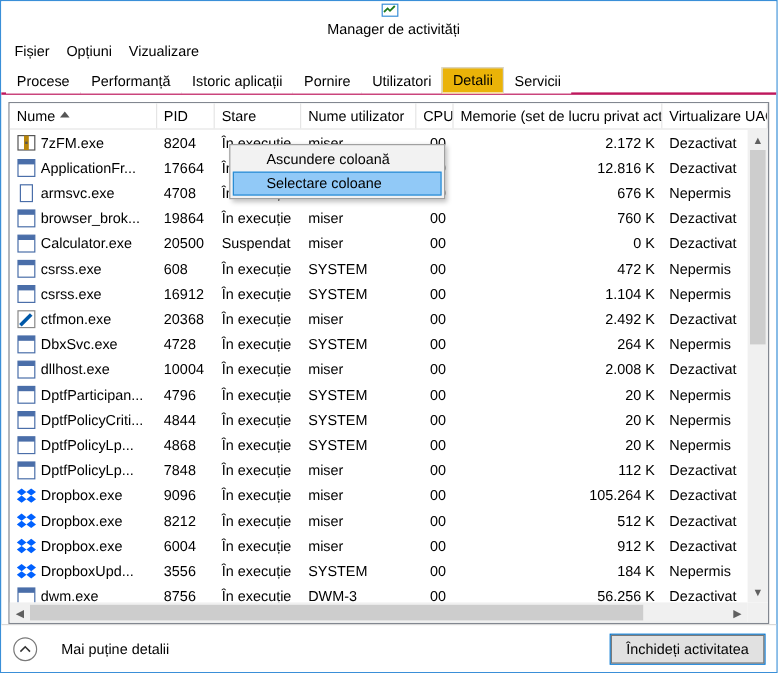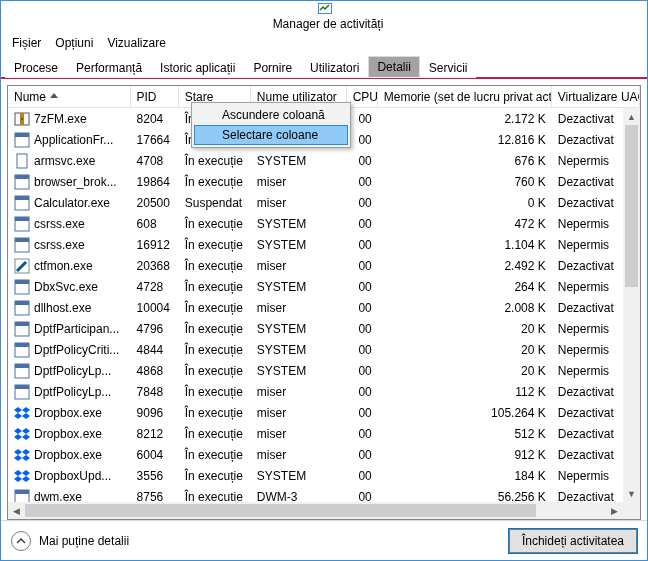--- a/index.html
+++ b/index.html
@@ -69,21 +69,21 @@
     border: 1px solid transparent;
     border-bottom: none;
     margin-right: 0px;
     color:#000;
     position:relative;
     top:1px;
     background:#fff;
   }
   .tab.active {
     border-color: #d9d9d9;
-    background: #a3a3a3;
+    background: #eab308;
     border-bottom: 1px solid #fff;
   }
   
   .content {
     flex:1;
     display:flex;
     flex-direction:column;
     overflow:hidden;
     padding: 6px 6px 0 6px;
   }
@@ -186,23 +186,23 @@
     position:absolute; top:22px; right:0; bottom:17px; width:17px;
     background:#f0f0f0;
     display:flex; flex-direction:column; align-items:center;
   }
   .vscroll .arrow{ height:17px; width:17px; display:flex; align-items:center; justify-content:center; color:#606060; font-size:9px;}
   .vscroll .track{ flex:1; width:17px; position:relative;}
   .vscroll .thumb{ position:absolute; left:2px; top:0; width:13px; height:45%; background:#cdcdcd;}
   
   .context-menu {
     position:absolute;
-    top: 16px;
+    top: 34px;
     left: 183px;
-    width: 160px;
+    width: 180px;
     background:#f2f2f2;
     border:1px solid #a0a0a0;
     box-shadow: 2px 2px 4px rgba(0,0,0,.25);
     padding:2px;
     font-size:12px;
     z-index:10;
   }
   .context-menu .cm-item{
     padding:3px 20px 3px 28px;
   }
@@ -215,21 +215,21 @@
   .footer{
     height:40px;
     border-top:1px solid #d9d9d9;
     display:flex;
     align-items:center;
     padding:0 10px;
     gap:8px;
     background:#fff;
   }
   .fewer{
-    display:flex; align-items:center; gap:8px; font-size:12px;
+    display:flex; align-items:center; gap:20px; font-size:12px;
   }
   .fewer .circle{
     width:20px; height:20px; border:1px solid #7a7a7a; border-radius:50%;
     display:flex; align-items:center; justify-content:center;
   }
   .footer .spacer{ flex:1; }
   .end-btn{
     height:24px;
     padding:0 12px;
     border:1px solid #7a7a7a;

